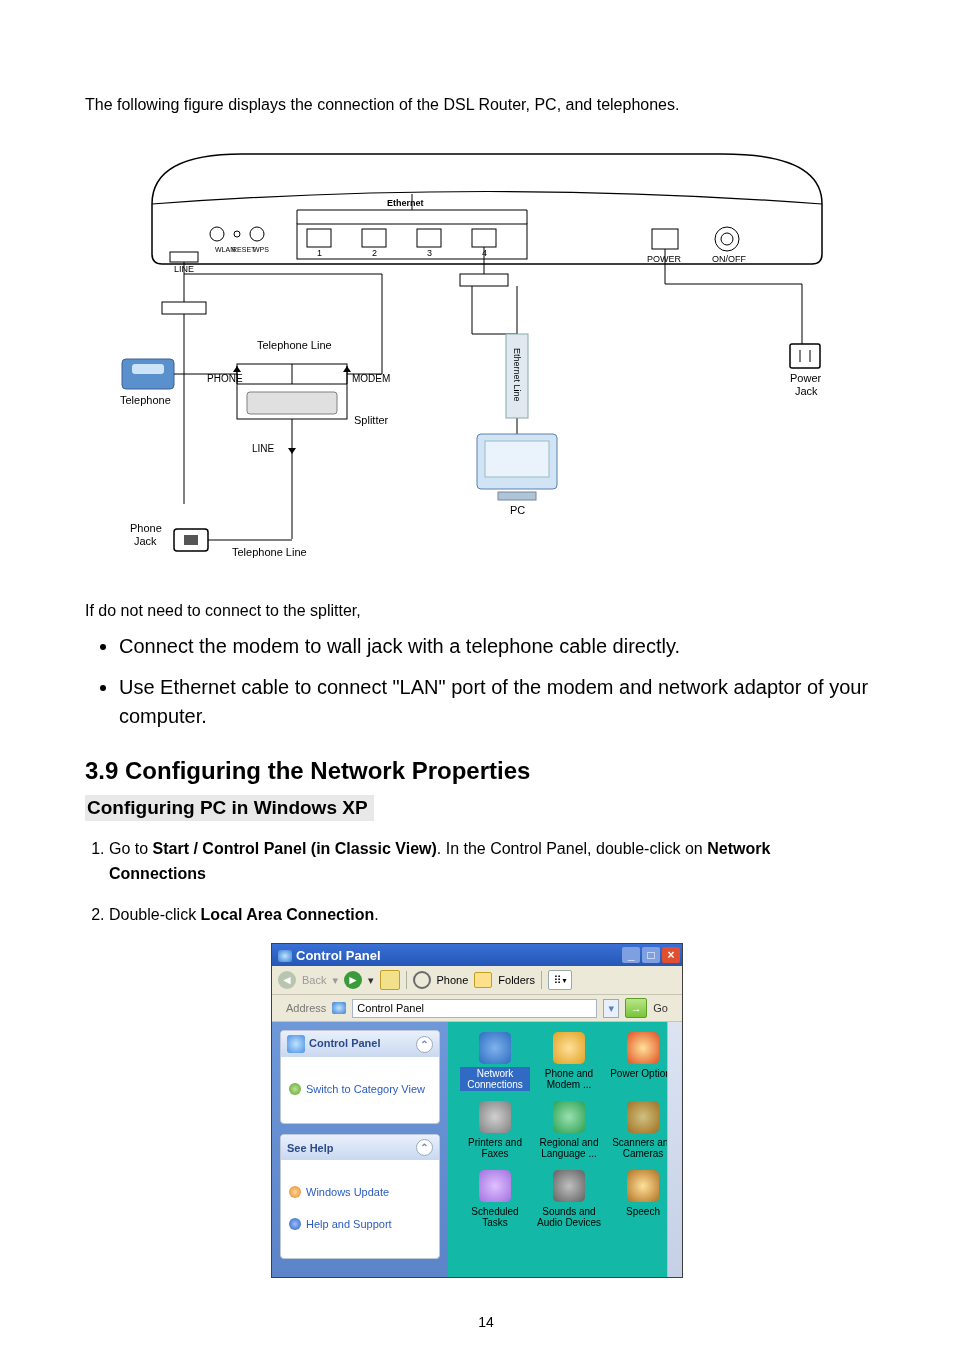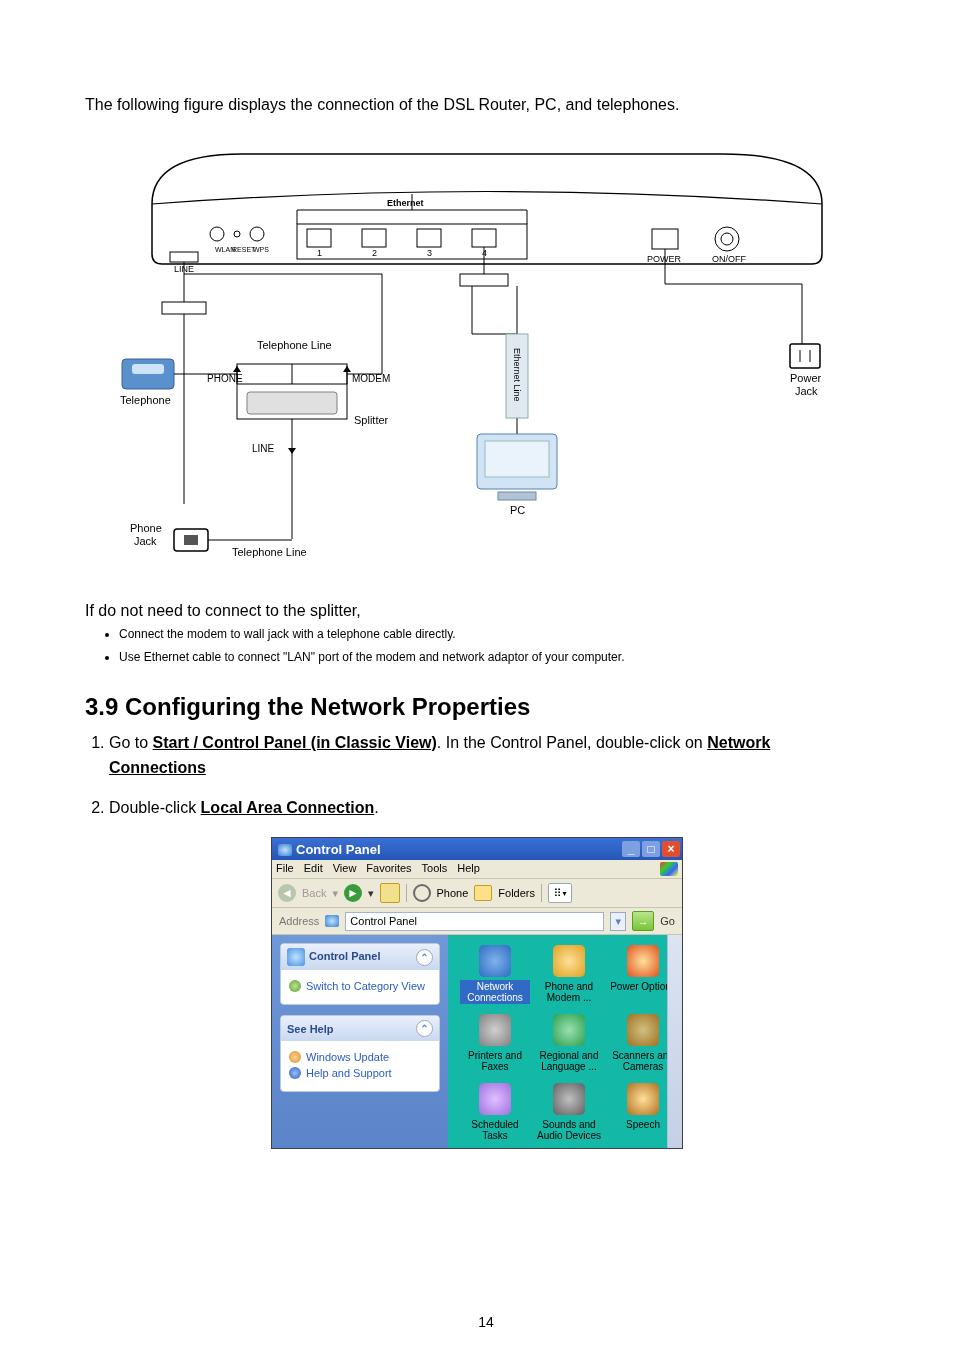--- a/index.html
+++ b/index.html
@@ -26,22 +26,22 @@
   .note-line {
     font-size: 16px;
     margin: 6px 0 6px 0;
   }
   ul.bullets {
     list-style: disc;
     margin: 0 0 24px 34px;
     padding: 0;
   }
   ul.bullets li {
-    font-size: 12px;
-    margin: 6px 0;
+    font-size: 20px;
+    margin: 12px 0;
     line-height: 1.45;
   }
   h2.section {
     font-size: 24px;
     font-weight: bold;
     margin: 26px 0 10px 0;
   }
   h3.subsection {
     font-size: 19px;
     font-weight: bold;
@@ -53,21 +53,21 @@
   ol.steps {
     list-style: decimal;
     margin: 0 0 8px 20px;
     padding: 0;
   }
   ol.steps > li {
     font-size: 16px;
     margin: 0 0 16px 4px;
     line-height: 1.55;
   }
-  .bold { font-weight: bold; text-decoration: underline; }
+  .bold { font-weight: bold; }
   .pagenum {
     position: absolute;
     bottom: 20px;
     left: 9px;
     width: 100%;
     text-align: center;
     font-size: 14px;
   }
   
   .router-svg text { font-family: Arial, sans-serif; }
@@ -123,21 +123,21 @@
     color:#fff;font-size:12px;font-weight:bold;
   }
   .cp-toolbar .back { background:#b8c6b0;color:#fff;}
   .cp-toolbar .fwd  { background:#3a9b3d;}
   .cp-toolbar .up   { width:18px;height:18px;background:#f2e08a;border:1px solid #c0a020;border-radius:2px;}
   .cp-toolbar .fld  { width:16px;height:14px;background:#ffe08a;border:1px solid #c0a020;border-radius:2px;}
   .cp-toolbar .view { width:22px;height:18px;border:1px solid #9aa; background:#fff;border-radius:2px; display:flex;align-items:center;justify-content:center;}
   .cp-toolbar .search-ico { width:14px;height:14px;border:2px solid #6a6a6a;border-radius:50%;}
   .cp-addr {
     background:#ece9d8;
-    padding:3px 7px;
+    padding:3px 14px;
     display:flex; align-items:center; gap:6px;
     border-bottom:1px solid #c8c4b4;
     font-size:11px;
     color:#777;
   }
   .cp-addr input {
     flex:1; border:1px solid #a7b3c9; height:17px; font-size:11px; padding:0 4px;
     background:#fff;
   }
   .cp-addr .go-btn {
@@ -166,21 +166,21 @@
     padding:4px 6px;
     display:flex; align-items:center; justify-content:space-between;
   }
   .cp-card .chev {
     width:15px;height:15px;border-radius:50%;
     border:1px solid #9ab; background:#fff;
     color:#6a8acb; font-size:10px;
     display:flex;align-items:center;justify-content:center;
   }
   .cp-card .body { padding:6px 8px 8px 8px; font-size:11px; }
-  .cp-card .link { color:#2a5cc0; display:flex; align-items:center; gap:5px; margin:4px 0;}
+  .cp-card .link { color:#2a5cc0; display:flex; align-items:center; gap:5px; margin:20px 0;}
   .cp-card .link .dot { width:12px;height:12px;border-radius:50%;}
   .cp-card .link .g { background:radial-gradient(#bfe29a,#5aa020);}
   .cp-card .link .o { background:radial-gradient(#ffd59a,#e08a20);}
   .cp-card .link .b { background:radial-gradient(#9ac0ff,#2a5cc0);}
   .cp-card .cp-icn { width:18px;height:18px;background:radial-gradient(#bfe2ff,#4a90e2);border-radius:3px;}
   .cp-main {
     flex:1;
     padding:10px 4px 6px 12px;
     display:grid;
     grid-template-columns: repeat(3, 1fr);
@@ -327,48 +327,40 @@
     </g>
   </svg>
 
   <p class="note-line">If do not need to connect to the splitter,</p>
   <ul class="bullets">
     <li>Connect the modem to wall jack with a telephone cable directly.</li>
     <li>Use Ethernet cable to connect "LAN" port of the modem and network adaptor of your computer.</li>
   </ul>
 
   <h2 class="section">3.9 Configuring the Network Properties</h2>
+  <h3 class="subsection">Configuring PC in Windows XP</h3>
 
   <ol class="steps">
     <li>
       <span>Go to </span><span class="bold">Start / Control Panel (in Classic View)</span><span>. In the Control Panel, double-click on </span><span class="bold">Network Connections</span>
     </li>
     <li>
       <span>Double-click </span><span class="bold">Local Area Connection</span><span>.</span>
     </li>
   </ol>
 
   
   <div class="cp-window">
     <div class="cp-title">
       <span><span style="display:inline-block;width:14px;height:12px;background:radial-gradient(#bfe2ff,#3a80d0);border-radius:2px;margin-right:4px;vertical-align:middle;"></span><span>Control Panel</span></span>
       <span class="tbtns">
         <span class="tbtn min">_</span>
         <span class="tbtn max">□</span>
         <span class="tbtn close">×</span>
       </span>
-    </div>
-    <div class="cp-menu">
-      <span>File</span>
-      <span>Edit</span>
-      <span>View</span>
-      <span>Favorites</span>
-      <span>Tools</span>
-      <span>Help</span>
-      <span class="logo"></span>
     </div>
     <div class="cp-toolbar">
       <span class="ico back">◄</span>
       <span style="color:#9a9a9a">Back</span>
       <span style="color:#9a9a9a">▾</span>
       <span class="ico fwd">►</span>
       <span style="color:#333">▾</span>
       <span class="up"></span>
       <span style="width:1px;height:18px;background:#b0b0a0;"></span>
       <span class="search-ico"></span>

